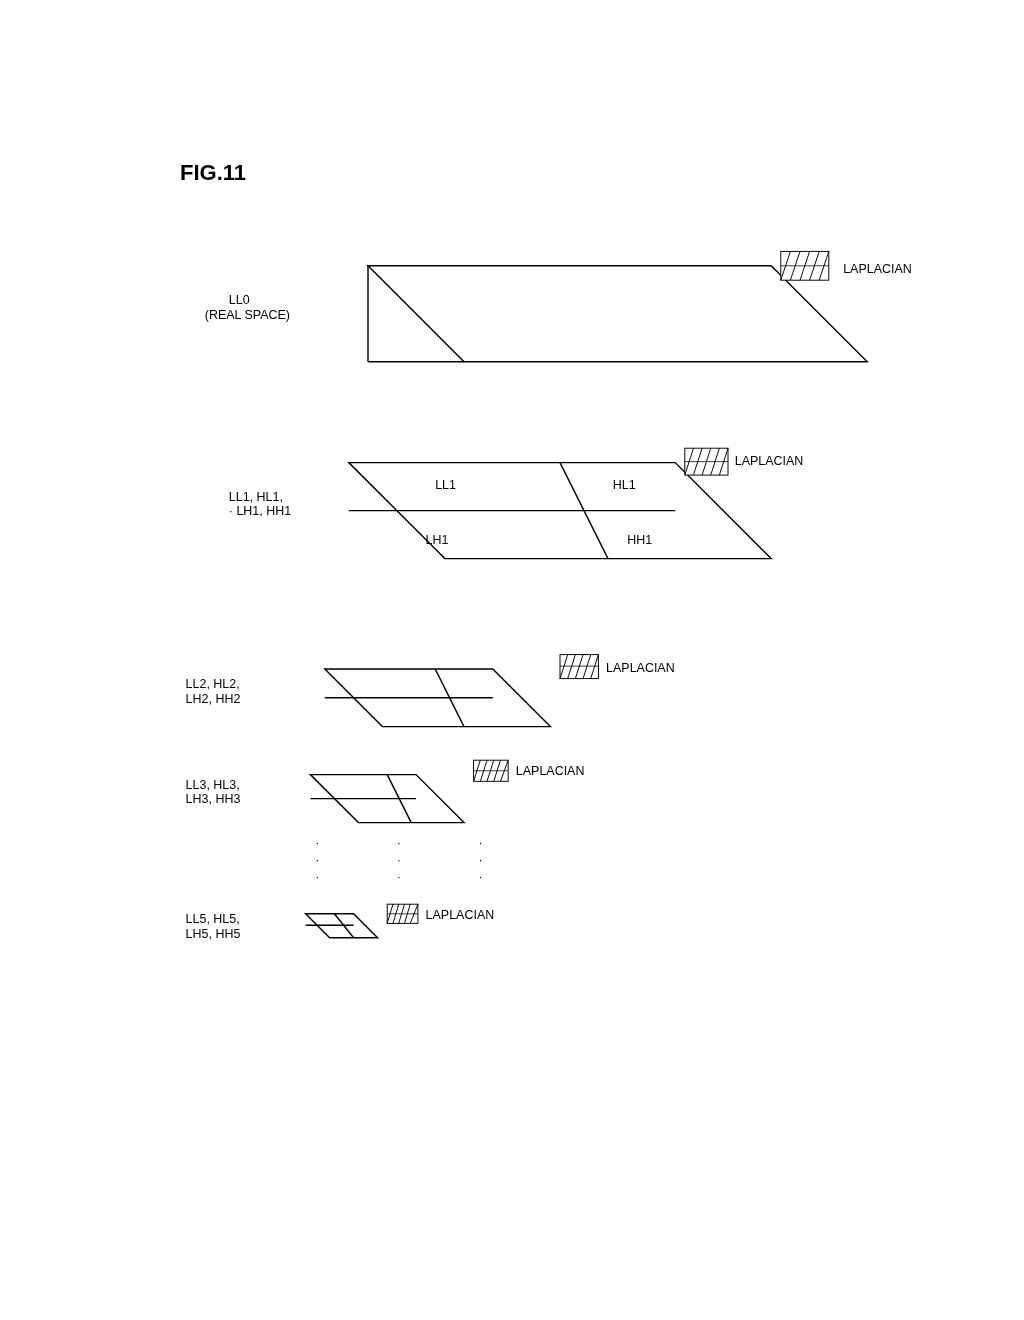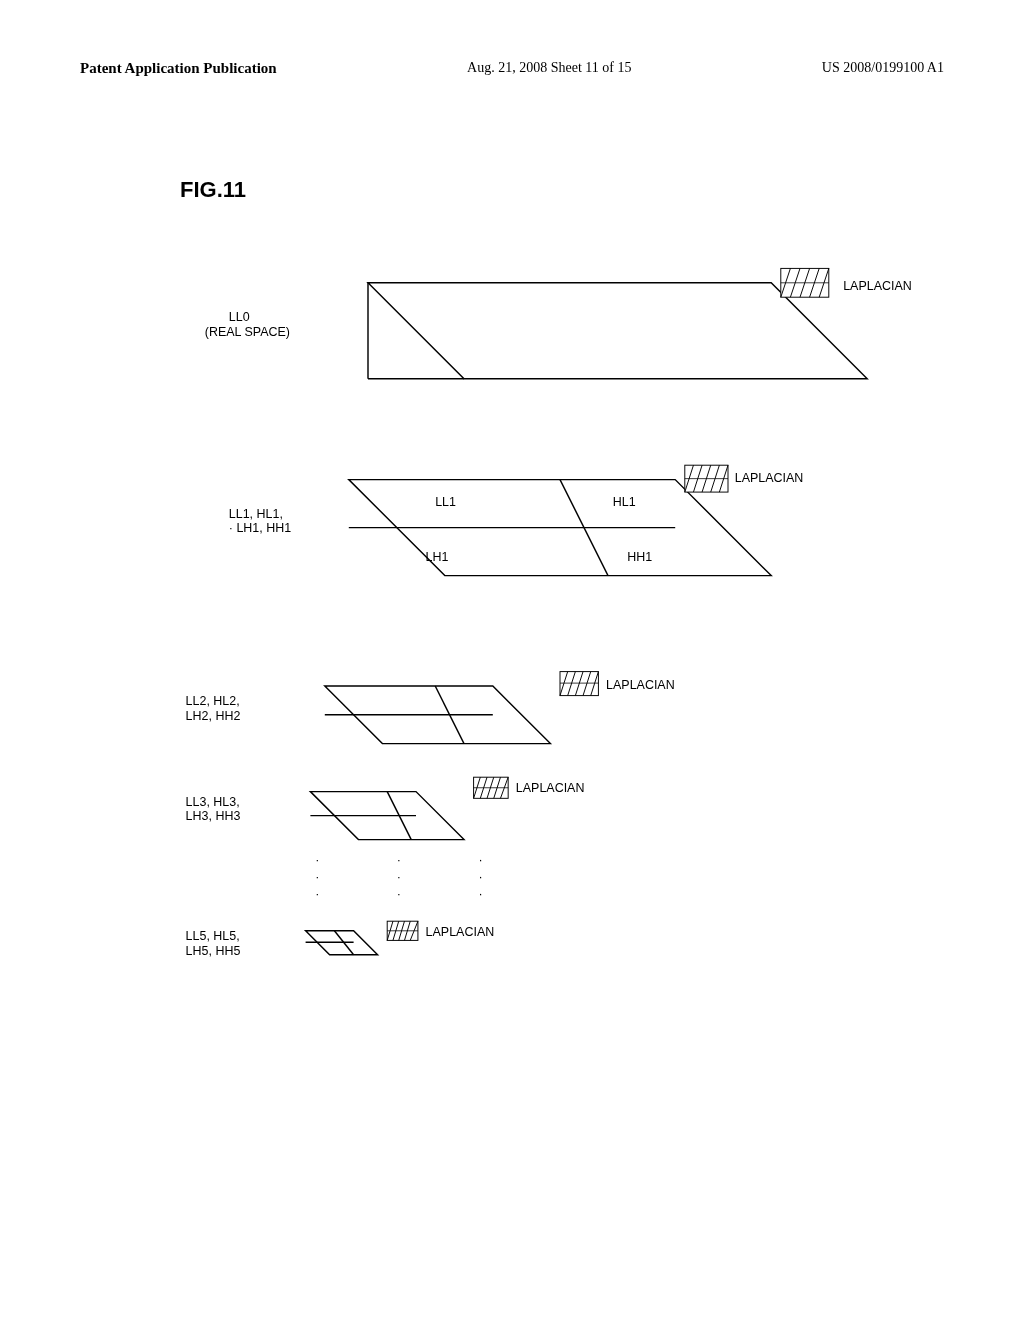--- a/index.html
+++ b/index.html
@@ -65,25 +65,20 @@
 
     text {
       font-family: Arial, sans-serif;
       font-size: 13px;
     }
   </style>
 </head>
 <body>
 
 <div class="page">
-  <div class="header">
-    <div class="header-left">Patent Application Publication</div>
-    <div class="header-center">Aug. 21, 2008  Sheet 11 of 15</div>
-    <div class="header-right">US 2008/0199100 A1</div>
-  </div>
 
   <div class="figure-area">
     <div class="fig-title">FIG.11</div>
 
     <svg class="figure-svg" viewBox="0 0 900 1100" xmlns="http://www.w3.org/2000/svg">
 
       <g>
 
         <polygon points="300,155 720,155 820,255 400,255" fill="white" stroke="black" stroke-width="1.5"></polygon>
 

